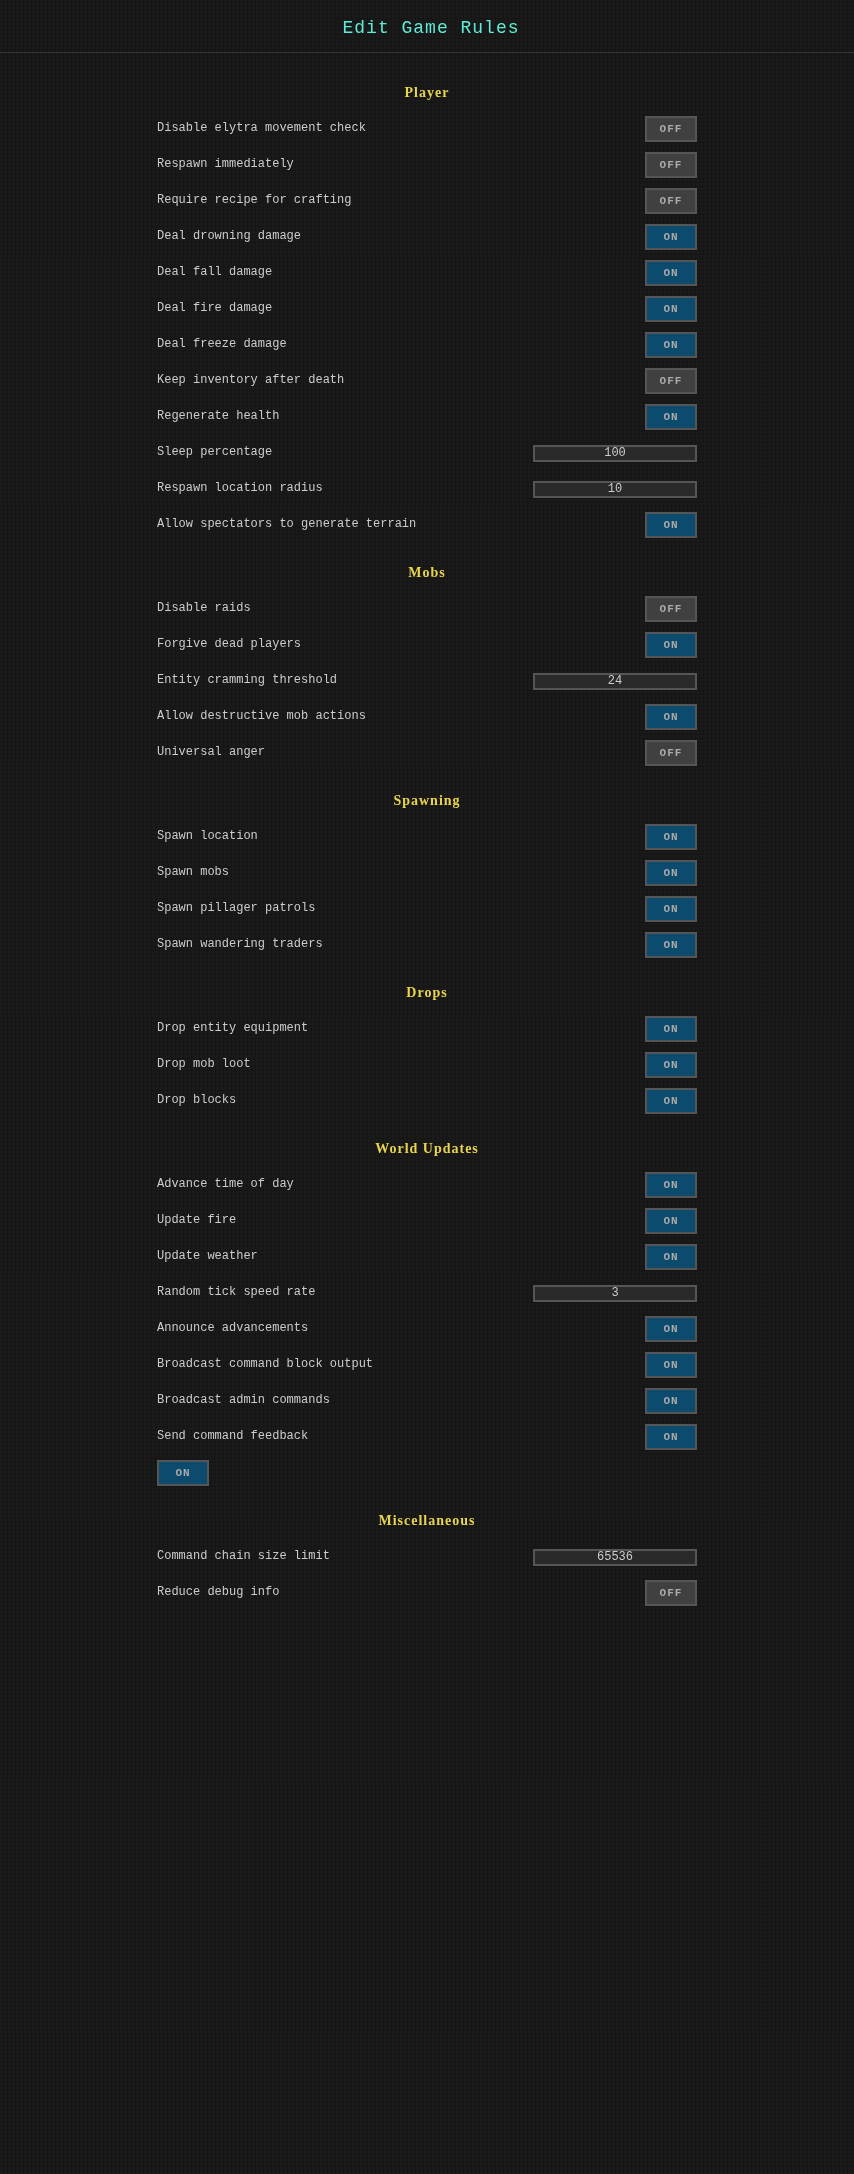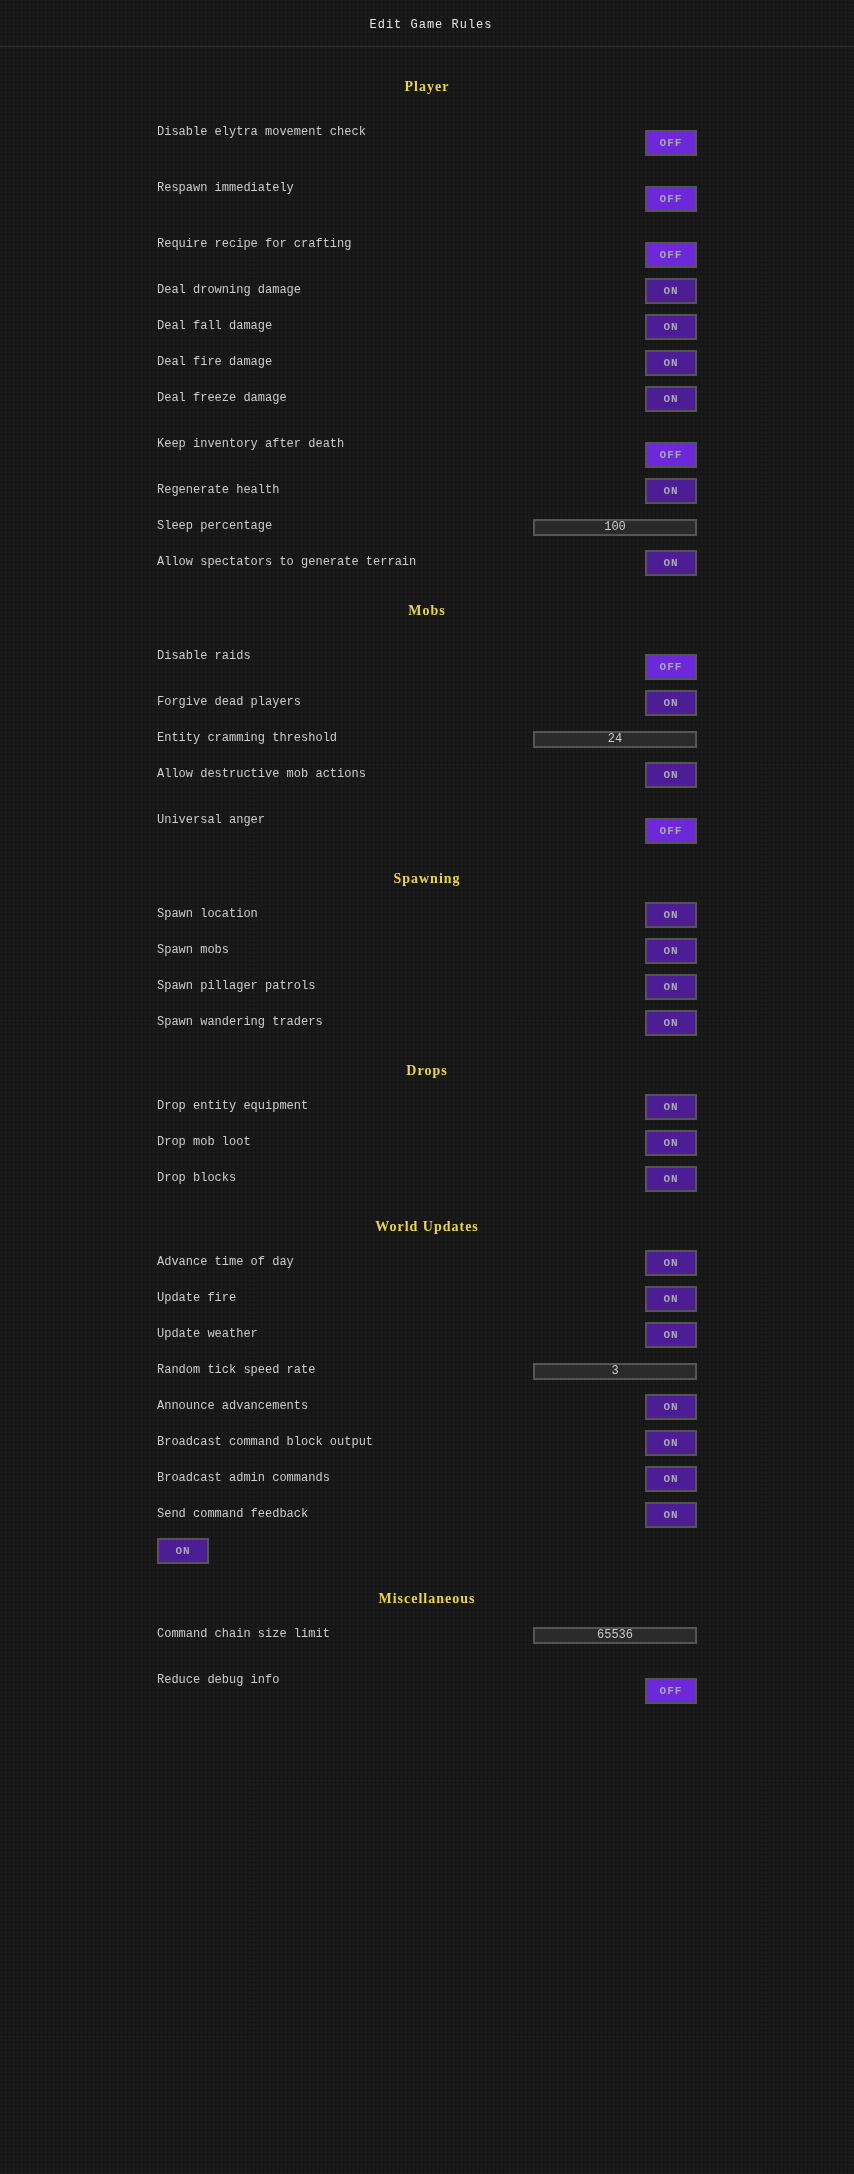--- a/index.html
+++ b/index.html
@@ -24,22 +24,22 @@
       font-family: 'Courier New', Courier, monospace;
       color: #cccccc;
       width: 854px;
       min-height: 2174px;
       padding: 0;
     }
 
     .page-title {
       text-align: center;
       padding: 18px 0 14px 8px;
-      font-size: 12px;
-      color: #e5e5e5;
+      font-size: 18px;
+      color: #5eead4;
       letter-spacing: 1px;
       border-bottom: 1px solid #333;
     }
 
     .content {
       max-width: 540px;
       margin: 0 auto;
       padding: 10px 0 30px 0;
     }
 
@@ -77,30 +77,29 @@
       font-family: 'Courier New', Courier, monospace;
       font-size: 11px;
       font-weight: bold;
       cursor: pointer;
       text-align: center;
       letter-spacing: 1px;
       padding: 0 4px;
     }
 
     .toggle-btn.on {
-      background-color: #4c1d95;
+      background-color: #0c4a6e;
       color: #aaaaaa;
       border-color: #555;
     }
 
     .toggle-btn.off {
-      background-color: #6d28d9;
+      background-color: #404040;
       color: #aaaaaa;
       border-color: #555;
-      margin-top: 20px;
     }
 
     .number-input {
       min-width: 52px;
       height: 17px;
       background-color: #2a2a2a;
       border: 2px solid #555;
       color: #cccccc;
       font-family: 'Courier New', Courier, monospace;
       font-size: 12px;
@@ -151,20 +150,24 @@
     </div>
     <div class="rule-row">
       <div class="rule-label">Regenerate health</div>
       <button class="toggle-btn on">ON</button>
     </div>
     <div class="rule-row">
       <div class="rule-label">Sleep percentage</div>
       <input type="text" class="number-input" value="100" style="">
     </div>
     <div class="rule-row">
+      <div class="rule-label">Respawn location radius</div>
+      <input type="text" class="number-input" value="10" style="">
+    </div>
+    <div class="rule-row">
       <div class="rule-label">Allow spectators to generate terrain</div>
       <button class="toggle-btn on">ON</button>
     </div>
     <div class="section-header">Mobs</div>
     <div class="rule-row">
       <div class="rule-label">Disable raids</div>
       <button class="toggle-btn off">OFF</button>
     </div>
     <div class="rule-row">
       <div class="rule-label">Forgive dead players</div>

